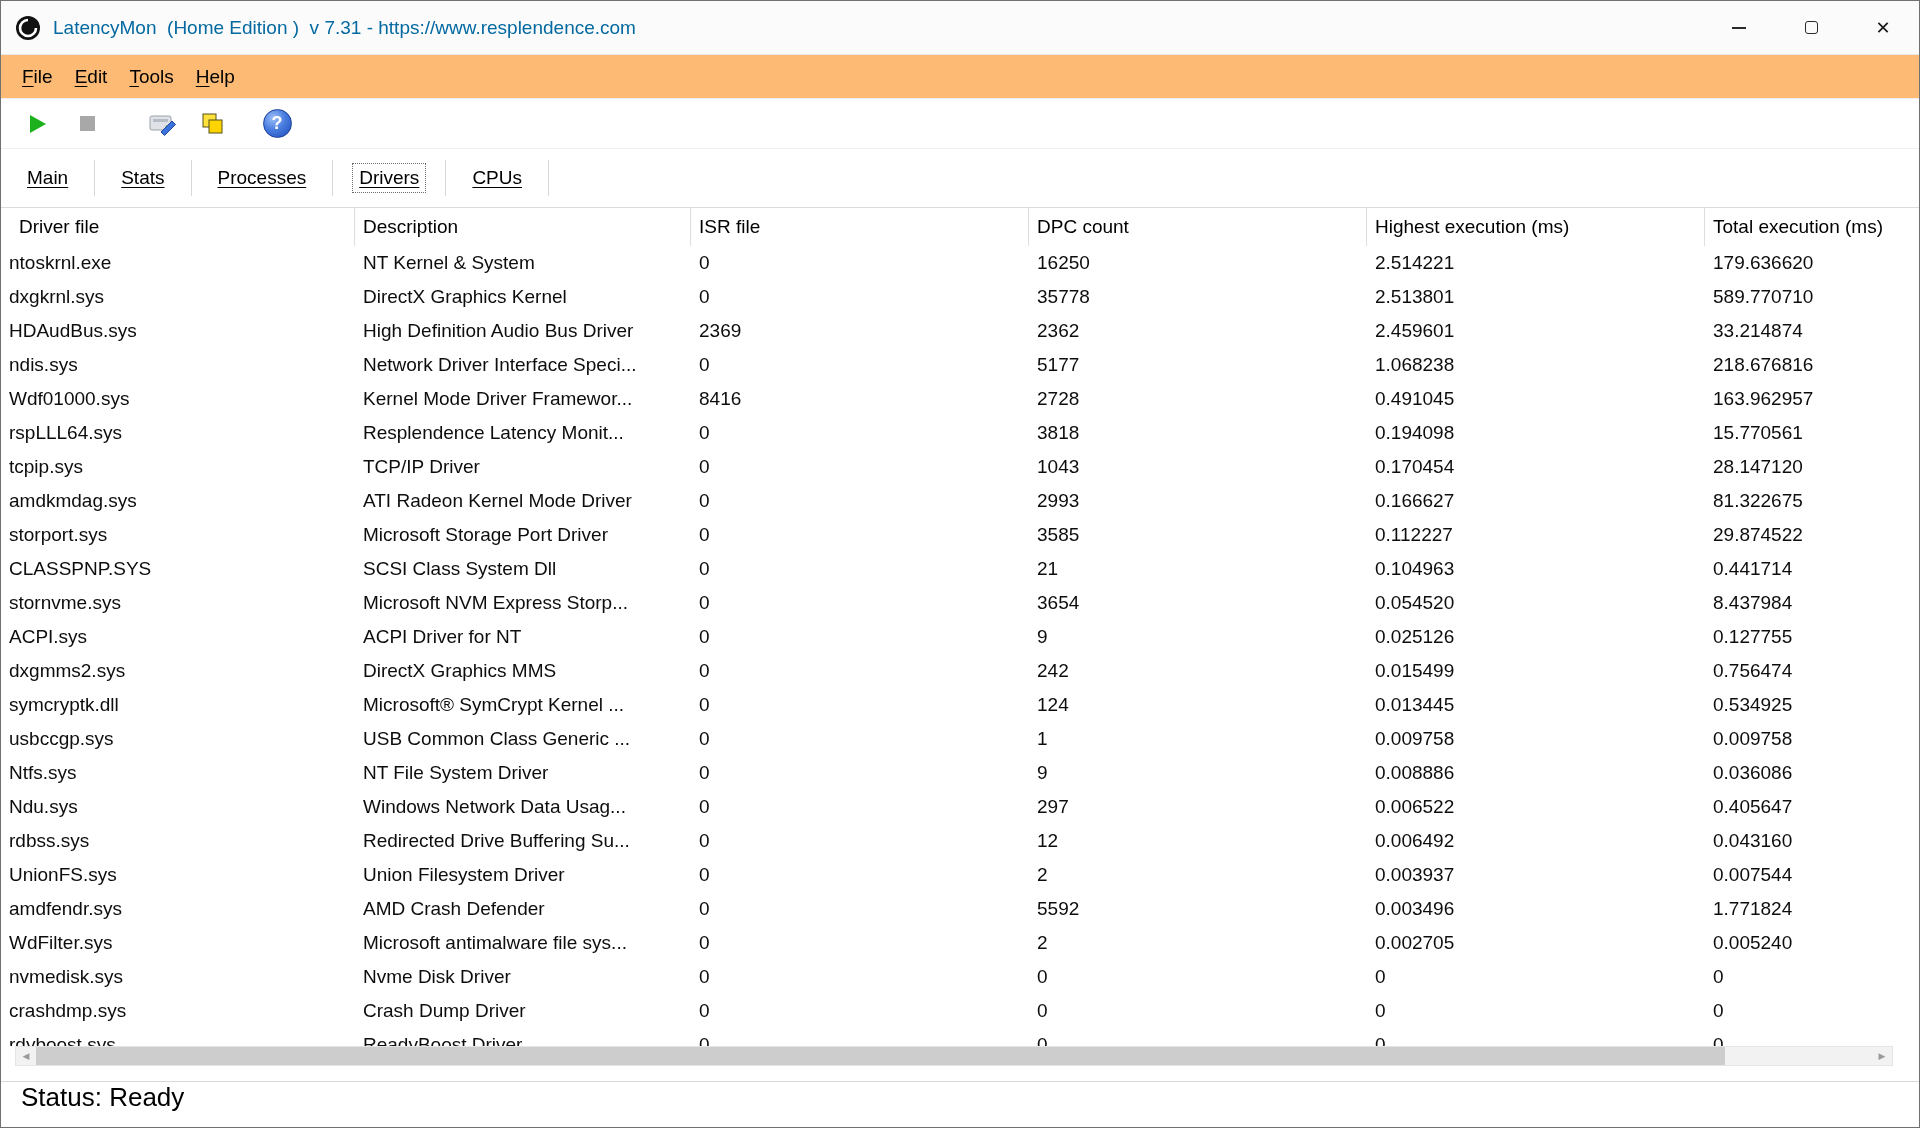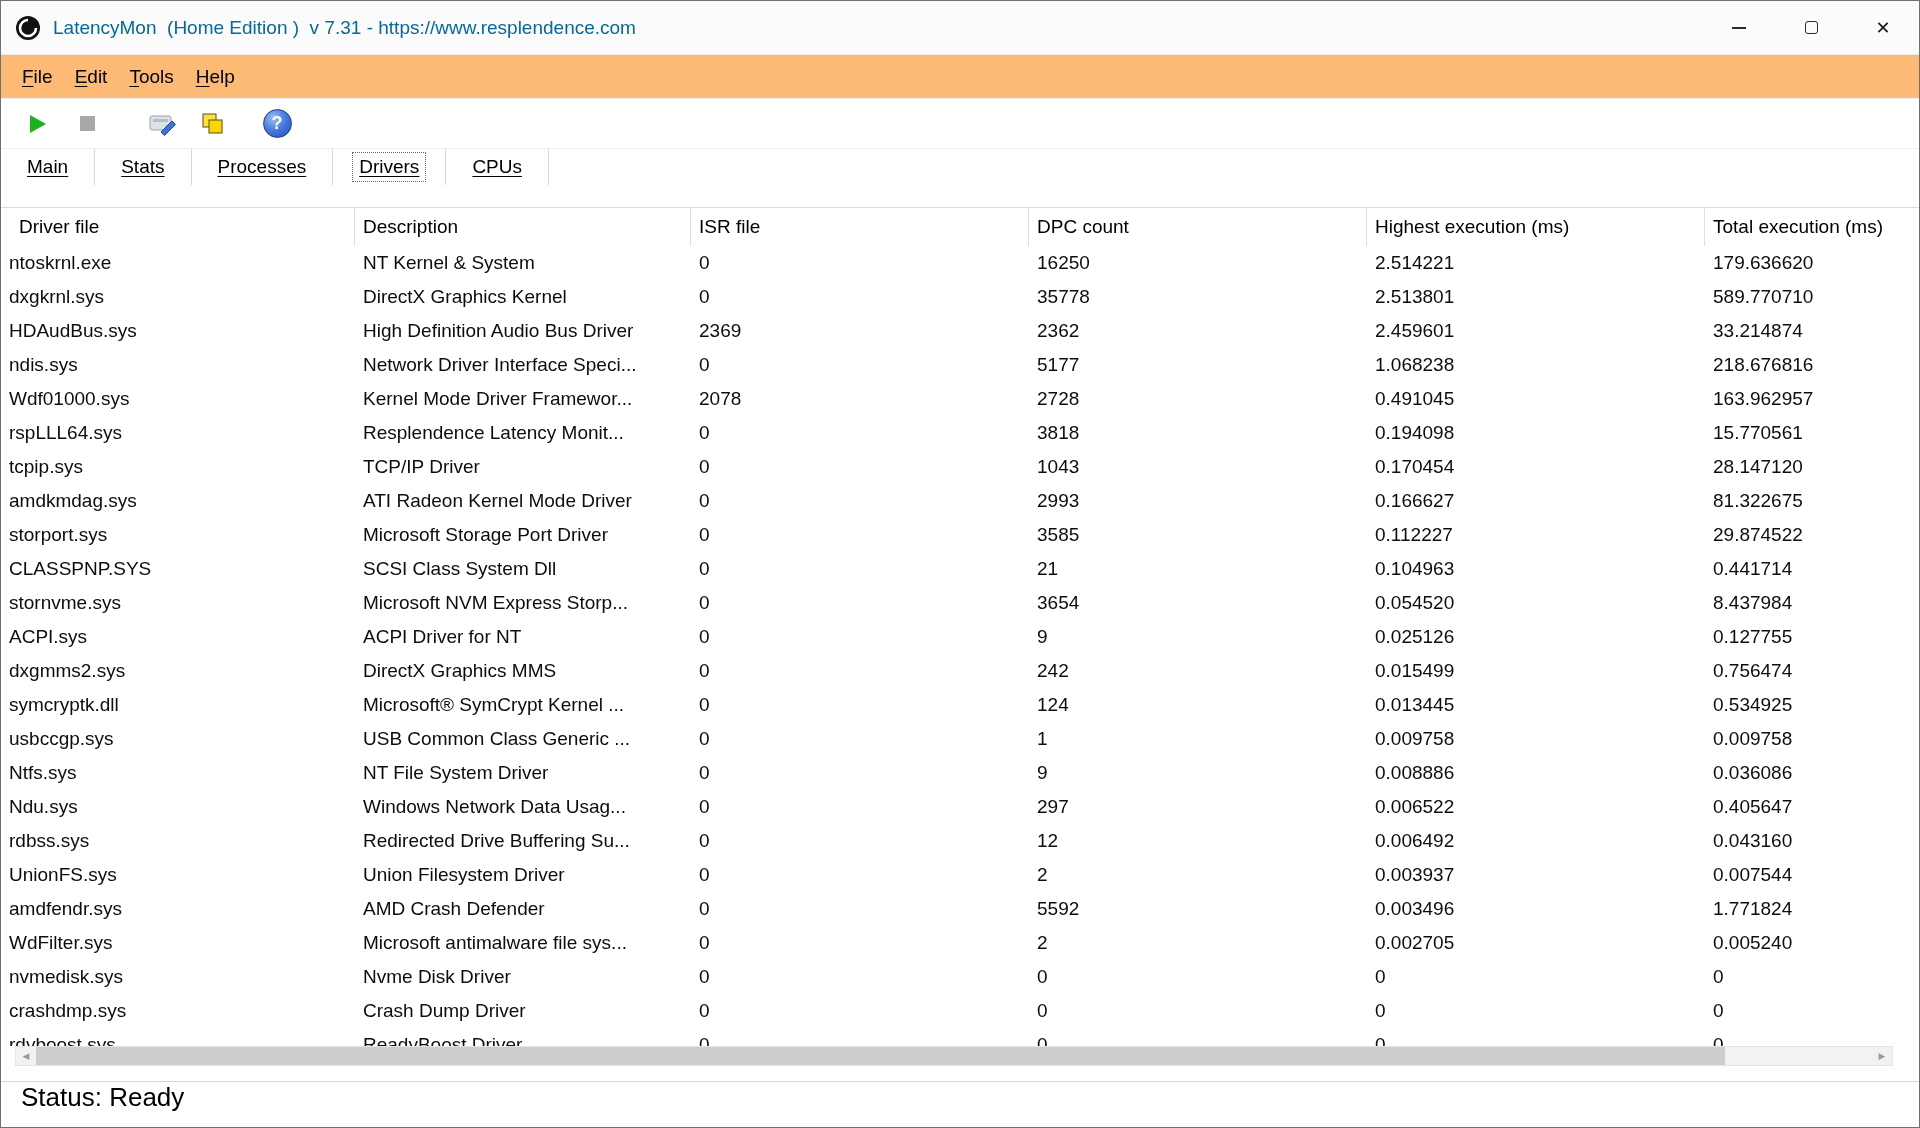--- a/index.html
+++ b/index.html
@@ -51,21 +51,21 @@
   .tool-gap.small { width: 14px; }
   .help-circle {
     width: 29px; height: 29px; border-radius: 50%;
     background: radial-gradient(circle at 35% 30%, #9dc0f7 0%, #4a7de0 45%, #1d4cb8 100%);
     border: 1px solid #1a3f96;
     color: #fff; font-weight: bold; font-size: 18px;
     display: flex; align-items: center; justify-content: center;
   }
 
   
-  .tabbar { flex: 0 0 58px; display: flex; align-items: flex-start; padding-left: 0; background: #fff; }
+  .tabbar { flex: 0 0 58px; display: flex; align-items: center; padding-left: 0; background: #fff; }
   .tab {
     display: flex; align-items: center; justify-content: center;
     height: 36px; padding: 0 20px; font-size: 19px;
     border-right: 1px solid #d8d8d8;
   }
   .tab-label { text-decoration: underline; text-underline-offset: 3px; padding: 3px 6px; }
   .tab.active .tab-label { outline: 1px dotted #6b6b6b; }
 
   
   .table-wrap {
@@ -231,21 +231,21 @@
           <div class="td c0">ndis.sys</div>
           <div class="td c1">Network Driver Interface Speci...</div>
           <div class="td c2">0</div>
           <div class="td c3">5177</div>
           <div class="td c4">1.068238</div>
           <div class="td c5">218.676816</div>
         </div>
         <div class="tr">
           <div class="td c0">Wdf01000.sys</div>
           <div class="td c1">Kernel Mode Driver Framewor...</div>
-          <div class="td c2">2078</div>
+          <div class="td c2">8416</div>
           <div class="td c3">2728</div>
           <div class="td c4">0.491045</div>
           <div class="td c5">163.962957</div>
         </div>
         <div class="tr">
           <div class="td c0">rspLLL64.sys</div>
           <div class="td c1">Resplendence Latency Monit...</div>
           <div class="td c2">0</div>
           <div class="td c3">3818</div>
           <div class="td c4">0.194098</div>

